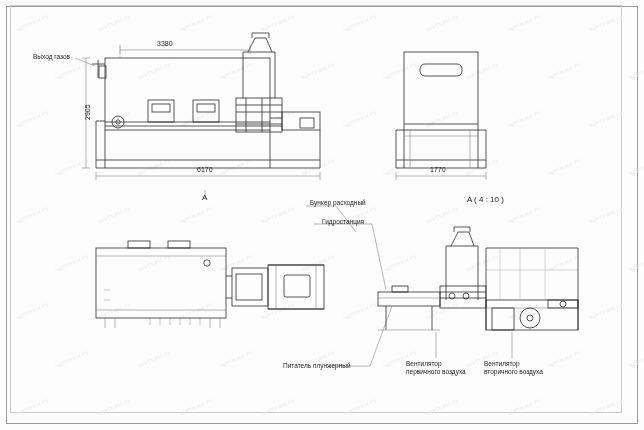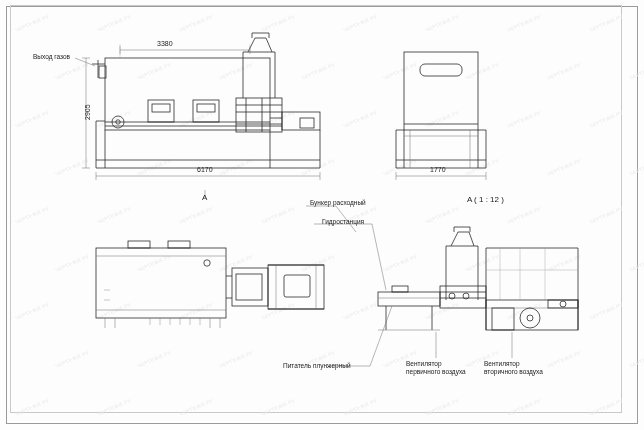--- a/index.html
+++ b/index.html
@@ -267,21 +267,21 @@
   </svg>
 
   <div class="lbl" style="left:33px; top:53px;">Выход газов</div>
 
   <div class="lbl dim" style="left:157px; top:40px;">3380</div>
   <div class="lbl dim vert" style="left:84px; top:120px;">2905</div>
   <div class="lbl dim" style="left:197px; top:166px;">6170</div>
   <div class="lbl dim" style="left:430px; top:166px;">1770</div>
 
   <div class="lbl big" style="left:202px; top:194px;">А</div>
-  <div class="lbl big" style="left:467px; top:196px;">A ( 1 : 12 )</div>
+  <div class="lbl big" style="left:467px; top:196px;">A ( 4 : 10 )</div>
 
   <div class="lbl" style="left:310px; top:199px;">Бункер расходный</div>
   <div class="lbl" style="left:322px; top:218px;">Гидростанция</div>
   <div class="lbl" style="left:283px; top:362px;">Питатель плунжерный</div>
   <div class="lbl" style="left:406px; top:360px;">Вентилятор
 первичного воздуха</div>
   <div class="lbl" style="left:484px; top:360px;">Вентилятор
 вторичного воздуха</div>
 
 </div>

